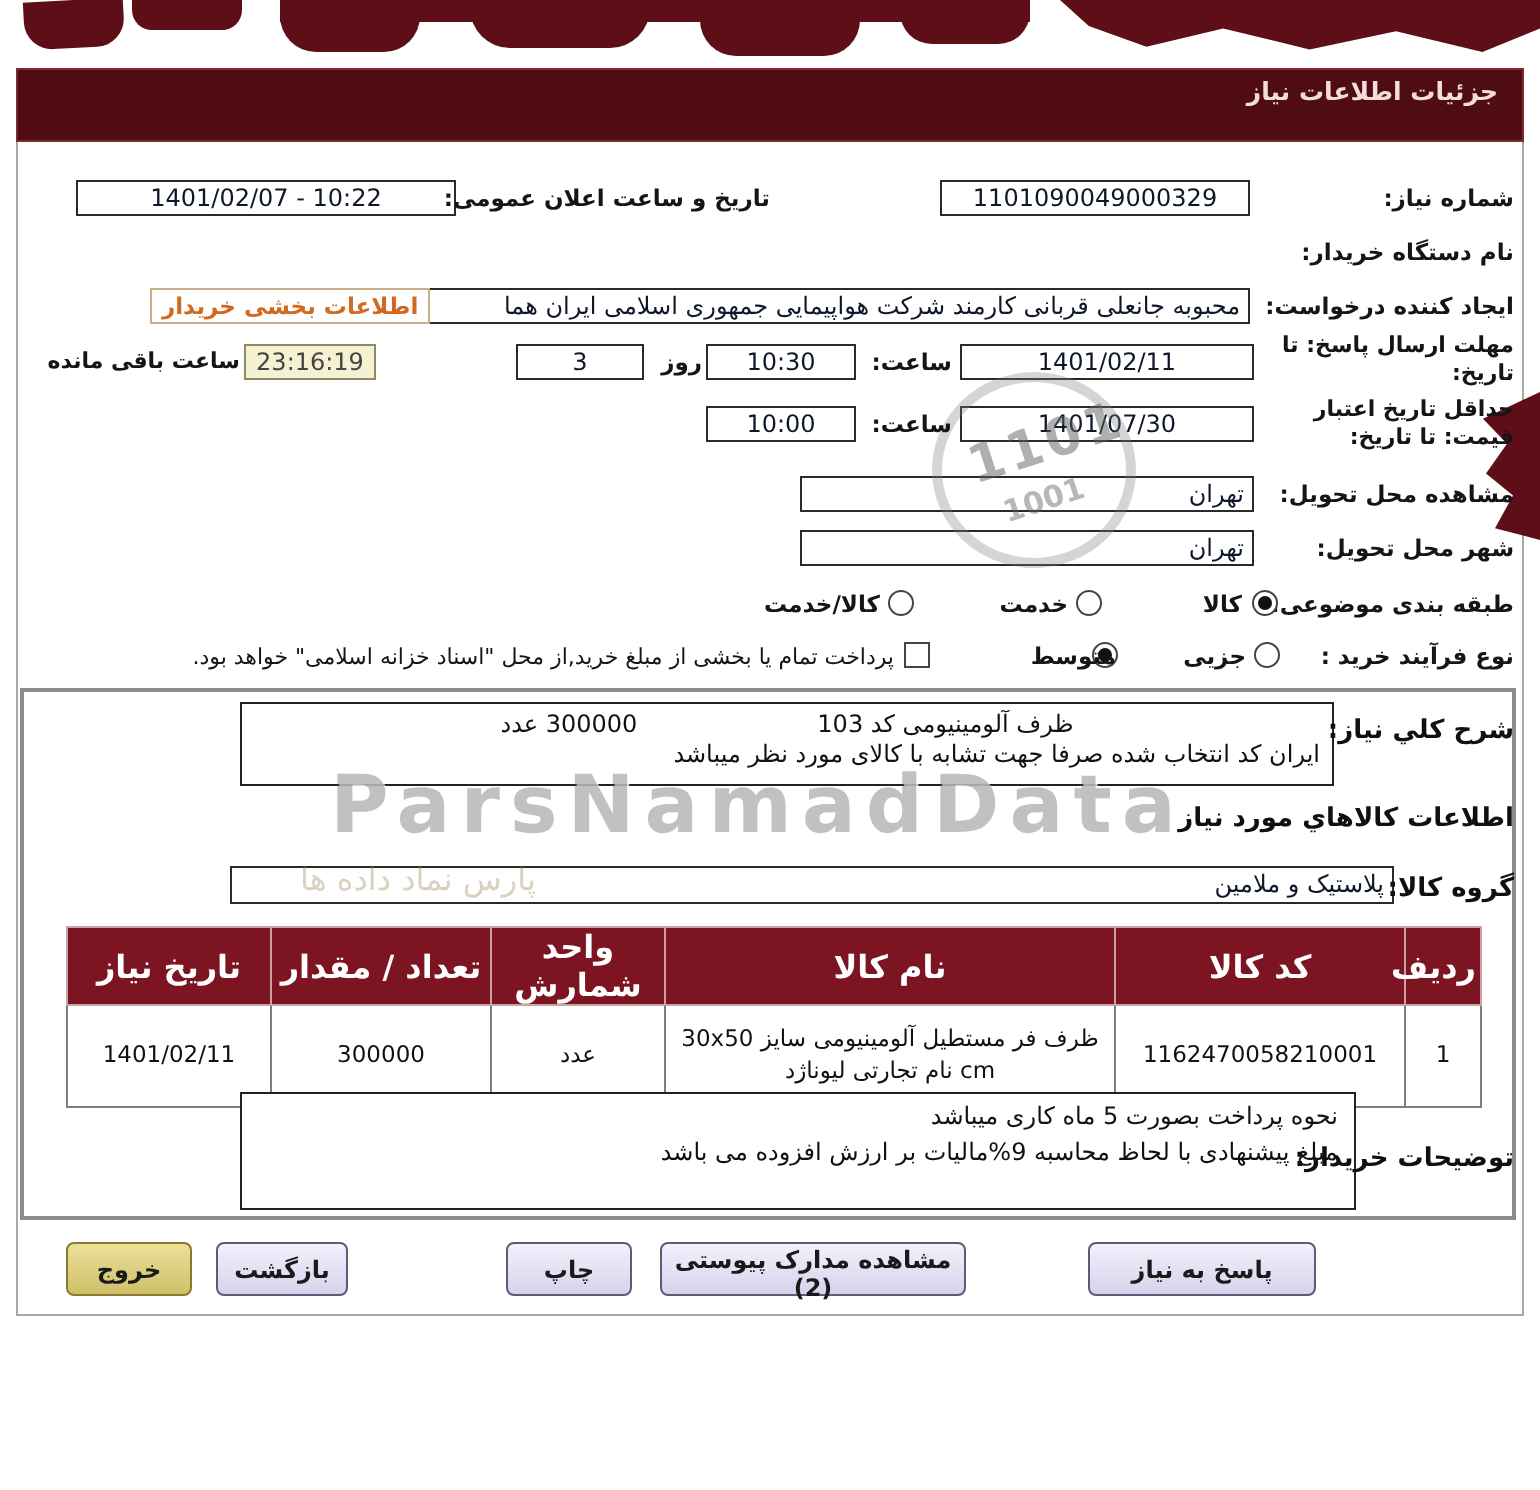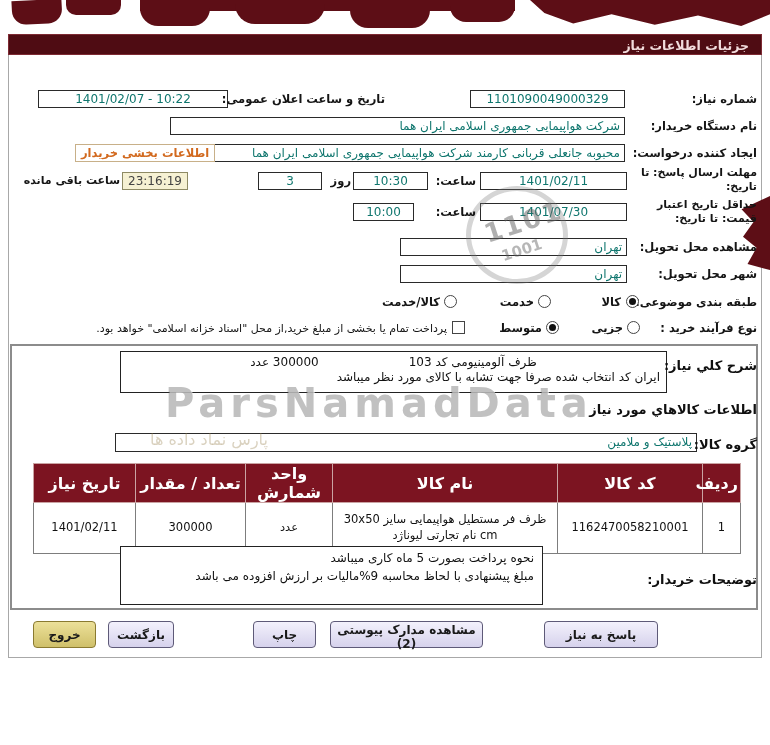--- a/index.html
+++ b/index.html
@@ -9,45 +9,45 @@
   .deco{position:absolute;background:#5d0e16;z-index:4;}
   .stamp{position:absolute;left:466px;top:186px;width:102px;height:98px;border:5px solid rgba(125,125,125,.32);
          border-radius:50%;box-sizing:border-box;z-index:4;pointer-events:none;}
   .stamp .n1{position:absolute;left:12px;top:16px;font-size:26px;font-weight:bold;color:rgba(95,95,95,.5);
              transform:rotate(-18deg);letter-spacing:2px;direction:ltr;}
   .stamp .n2{position:absolute;left:30px;top:50px;font-size:15px;font-weight:bold;color:rgba(95,95,95,.45);
              transform:rotate(-18deg);direction:ltr;}
   
   .frame{position:absolute;left:8px;top:34px;width:754px;height:624px;border:1px solid #a8a8a8;
          box-sizing:border-box;z-index:1;background:transparent;}
-  .titlebar{position:absolute;left:8px;top:34px;width:754px;height:21px;background:#4f0c13;
+  .titlebar{position:absolute;left:8px;top:34px;width:754px;height:37px;background:#4f0c13;
             border:1px solid #7e2a33;box-sizing:border-box;z-index:5;}
   .titlebar span{position:absolute;right:12px;top:3px;font-size:12.5px;font-weight:bold;color:#f2dcdc;}
   
   .lbl{position:absolute;font-size:11.5px;font-weight:bold;color:#151515;white-space:nowrap;z-index:5;}
   .lbl.sm{font-size:11px;}
   .inp{position:absolute;height:18px;box-sizing:border-box;border:1px solid #2a2a2a;background:#fff;
-       font-size:12px;line-height:16px;padding:0 4px;color:#0f766e;z-index:3;overflow:hidden;white-space:nowrap;}
+       font-size:12px;line-height:16px;padding:0 4px;color:#0f172a;z-index:3;overflow:hidden;white-space:nowrap;}
   .ctr{text-align:center;direction:ltr;}
   .rgt{text-align:right;}
   .beige{background:#f6f1d3;border:1px solid #8e8a64;color:#444;}
   .link{position:absolute;font-size:11.5px;font-weight:bold;color:#d2691e;border:1px solid #c8b089;
         padding:1px 5px;background:#fff;z-index:5;cursor:pointer;white-space:nowrap;}
   .radio{position:absolute;width:13px;height:13px;border:1px solid #444;border-radius:50%;background:#fff;
          box-sizing:border-box;z-index:5;cursor:pointer;}
   .radio.sel::after{content:'';position:absolute;left:2px;top:2px;right:2px;bottom:2px;background:#111;border-radius:50%;}
   .chk{position:absolute;width:13px;height:13px;border:1px solid #444;background:#fff;box-sizing:border-box;z-index:5;cursor:pointer;}
   
   .section{position:absolute;left:10px;top:344px;width:748px;height:266px;border:2px solid #8c8c8c;
            box-sizing:border-box;z-index:2;}
   .bigbox{position:absolute;border:1px solid #222;background:#fff;z-index:3;font-size:12px;box-sizing:border-box;}
   .descbox{left:120px;top:351px;width:547px;height:42px;padding:3px 6px;}
   .descline1{display:flex;direction:rtl;justify-content:center;gap:90px;}
   .descline2{text-align:right;margin-top:1px;}
-  .notesbox{left:120px;top:546px;width:423px;height:59px;padding:2px 8px;text-align:right;line-height:1.5;}
+  .notesbox{left:120px;top:546px;width:558px;height:59px;padding:2px 8px;text-align:right;line-height:1.5;}
   .sechead{position:absolute;font-size:13px;font-weight:bold;color:#101010;z-index:5;white-space:nowrap;}
   
   table.goods{position:absolute;left:33px;top:463px;width:707px;border-collapse:collapse;table-layout:fixed;
               z-index:3;direction:rtl;}
   table.goods th{background:#7c1421;color:#fff;font-size:16px;font-weight:bold;height:24px;
                  border:1px solid #caa3a3;padding:0 2px;}
   table.goods td{background:#fff;border:1px solid #7d7d7d;font-size:11.5px;text-align:center;height:46px;
                  padding:2px 4px;line-height:1.35;}
   
   .btn{position:absolute;top:621px;height:27px;box-sizing:border-box;border:1px solid #5e5a78;border-radius:4px;
@@ -92,60 +92,59 @@
   <div class="titlebar">
     <span>جزئیات اطلاعات نیاز</span>
   </div>
 
   <div class="lbl" style="right:13px;top:92px;">شماره نیاز:</div>
   <div class="inp ctr" style="left:470px;top:90px;width:155px;">1101090049000329</div>
   <div class="lbl" style="right:385px;top:92px;">تاریخ و ساعت اعلان عمومی:</div>
   <div class="inp ctr" style="left:38px;top:90px;width:190px;">1401/02/07 - 10:22</div>
 
   <div class="lbl" style="right:13px;top:119px;">نام دستگاه خریدار:</div>
-  <div class="inp rgt" style="left:170px;top:117px;width:455px;">شرکت هواپیمایی جمهوری اسلامی ایران هما</div>
 
   <div class="lbl" style="right:13px;top:146px;">ایجاد کننده درخواست:</div>
   <div class="inp rgt" style="left:172px;top:144px;width:453px;">محبوبه جانعلی قربانی کارمند شرکت هواپیمایی جمهوری اسلامی ایران هما</div>
   <div class="link" style="left:75px;top:144px;">اطلاعات بخشی خریدار</div>
 
   <div class="lbl sm" style="right:13px;top:166px;width:132px;white-space:normal;line-height:1.25;text-align:right;">مهلت ارسال پاسخ: تا تاریخ:</div>
   <div class="inp ctr" style="left:480px;top:172px;width:147px;">1401/02/11</div>
   <div class="lbl" style="right:294px;top:174px;">ساعت:</div>
   <div class="inp ctr" style="left:353px;top:172px;width:75px;">10:30</div>
   <div class="lbl" style="right:419px;top:174px;">روز</div>
   <div class="inp ctr" style="left:258px;top:172px;width:64px;">3</div>
   <div class="inp ctr beige" style="left:122px;top:172px;width:66px;">23:16:19</div>
   <div class="lbl sm" style="left:26px;top:174px;width:94px;text-align:center;">ساعت باقی مانده</div>
 
   <div class="lbl sm" style="right:13px;top:198px;">حداقل تاریخ اعتبار</div>
   <div class="lbl sm" style="right:13px;top:212px;">قیمت: تا تاریخ:</div>
   <div class="inp ctr" style="left:480px;top:203px;width:147px;">1401/07/30</div>
   <div class="lbl" style="right:294px;top:205px;">ساعت:</div>
-  <div class="inp ctr" style="left:353px;top:203px;width:61px;">10:00</div>
+  <div class="inp ctr" style="left:353px;top:203px;width:75px;">10:00</div>
 
   <div class="lbl" style="right:13px;top:240px;">مشاهده محل تحویل:</div>
   <div class="inp rgt" style="left:400px;top:238px;width:227px;">تهران</div>
 
   <div class="lbl" style="right:13px;top:267px;">شهر محل تحویل:</div>
   <div class="inp rgt" style="left:400px;top:265px;width:227px;">تهران</div>
 
   <div class="lbl" style="right:13px;top:295px;">طبقه بندی موضوعی:</div>
   <div class="radio sel" style="left:626px;top:295px;"></div>
   <div class="lbl" style="right:149px;top:295px;">کالا</div>
   <div class="radio" style="left:538px;top:295px;"></div>
   <div class="lbl" style="right:236px;top:295px;">خدمت</div>
   <div class="radio" style="left:444px;top:295px;"></div>
   <div class="lbl" style="right:330px;top:295px;">کالا/خدمت</div>
 
   <div class="lbl" style="right:13px;top:321px;">نوع فرآیند خرید :</div>
   <div class="radio" style="left:627px;top:321px;"></div>
   <div class="lbl" style="right:147px;top:321px;">جزیی</div>
   <div class="radio sel" style="left:546px;top:321px;"></div>
-  <div class="lbl" style="right:228px;top:321px;">متوسط</div>
+  <div class="lbl" style="right:212px;top:321px;">متوسط</div>
   <div class="chk" style="left:452px;top:321px;"></div>
   <div class="lbl sm" style="right:323px;top:322px;font-weight:normal;">پرداخت تمام یا بخشی از مبلغ خرید,از محل "اسناد خزانه اسلامی" خواهد بود.</div>
 
   <div class="section"></div>
 
   <div class="sechead" style="right:13px;top:358px;">شرح کلي نیاز:</div>
   <div class="bigbox descbox">
     <div class="descline1">
       <span>ظرف آلومینیومی کد 103</span>
       <span>300000 عدد</span>
@@ -174,21 +173,21 @@
         <th>نام کالا</th>
         <th>واحد شمارش</th>
         <th>تعداد / مقدار</th>
         <th>تاریخ نیاز</th>
       </tr>
     </thead>
     <tbody>
       <tr>
         <td>1</td>
         <td class="ctr">1162470058210001</td>
-        <td>ظرف فر مستطیل هواپیمایی سایز 30x50 cm نام تجارتی لیوناژد</td>
+        <td>ظرف فر مستطیل آلومینیومی سایز 30x50 cm نام تجارتی لیوناژد</td>
         <td>عدد</td>
         <td class="ctr">300000</td>
         <td class="ctr">1401/02/11</td>
       </tr>
     </tbody>
   </table>
 
   <div class="sechead" style="right:13px;top:572px;">توضیحات خریدار:</div>
   <div class="bigbox notesbox">
     <div>نحوه پرداخت بصورت 5 ماه کاری میباشد</div>

